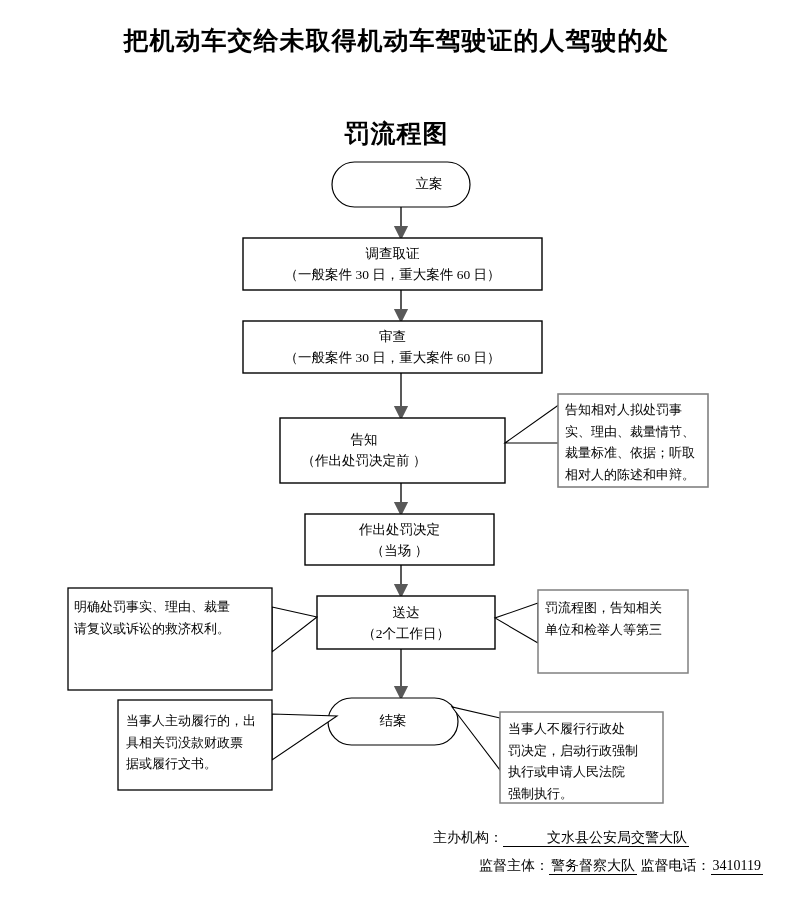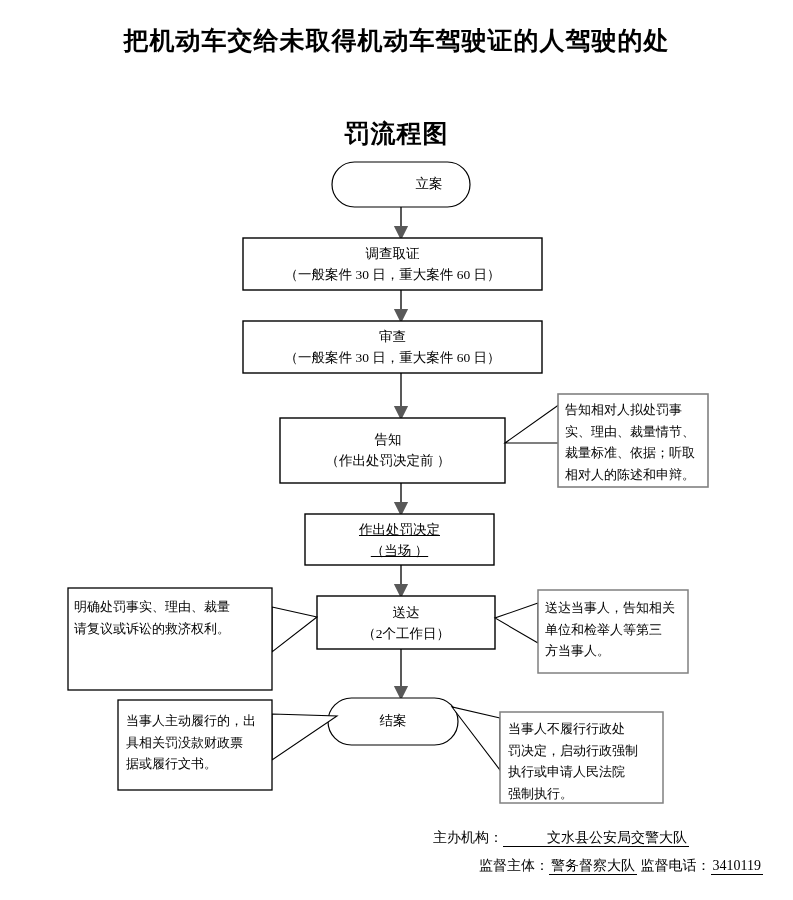--- a/index.html
+++ b/index.html
@@ -146,26 +146,26 @@
 <div class="node-text" style="left:243px; top:243px; width:299px;">
   <div>调查取证</div>
   <div>（一般案件 30 日，重大案件 60 日）</div>
 </div>
 
 <div class="node-text" style="left:243px; top:326px; width:299px;">
   <div>审查</div>
   <div>（一般案件 30 日，重大案件 60 日）</div>
 </div>
 
-<div class="node-text" style="left:296px; top:429px; width:184px;">
+<div class="node-text" style="left:272px; top:429px; width:184px;">
   <div>告知</div>
   <div>（作出处罚决定前 ）</div>
 </div>
 
-<div class="node-text" style="left:305px; top:519px; width:189px;text-decoration:underline;">
+<div class="node-text" style="left:305px; top:519px; width:189px;">
   <div>作出处罚决定</div>
   <div>（当场 ）</div>
 </div>
 
 <div class="node-text" style="left:317px; top:602px; width:178px;">
   <div>送达</div>
   <div>（2个工作日）</div>
 </div>
 
 <div class="node-text" style="left:328px; top:710px; width:130px;">
@@ -178,23 +178,22 @@
   <div>裁量标准、依据；听取</div>
   <div>相对人的陈述和申辩。</div>
 </div>
 
 <div class="note-text" style="left:74px; top:596px; width:196px;">
   <div>明确处罚事实、理由、裁量</div>
   <div>请复议或诉讼的救济权利。</div>
 </div>
 
 <div class="note-text" style="left:545px; top:597px; width:142px;">
-  <div>送达当事人，告知相关</div>
+  <div>罚流程图，告知相关</div>
   <div>单位和检举人等第三</div>
-  <div>方当事人。</div>
 </div>
 
 <div class="note-text" style="left:126px; top:710px; width:146px;">
   <div>当事人主动履行的，出</div>
   <div>具相关罚没款财政票</div>
   <div>据或履行文书。</div>
 </div>
 
 <div class="note-text" style="left:508px; top:718px; width:152px;">
   <div>当事人不履行行政处</div>

